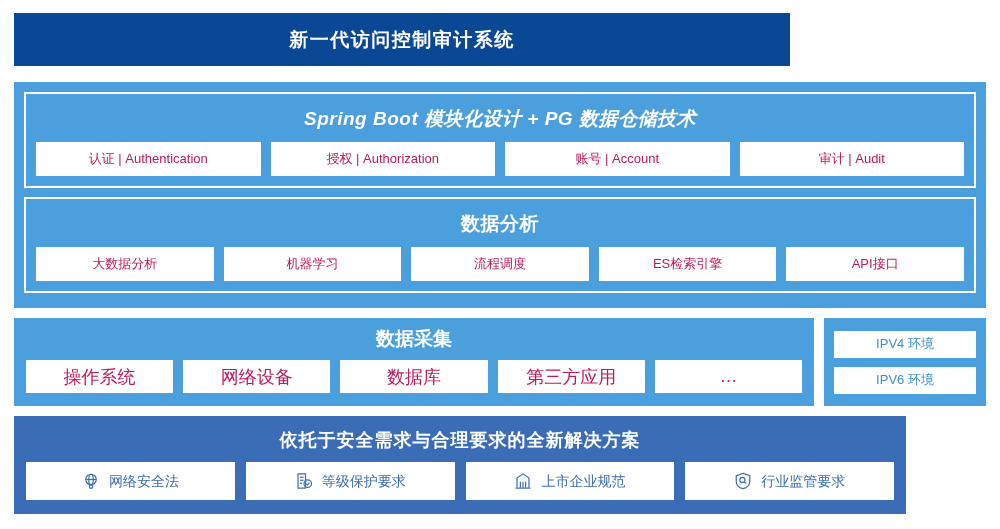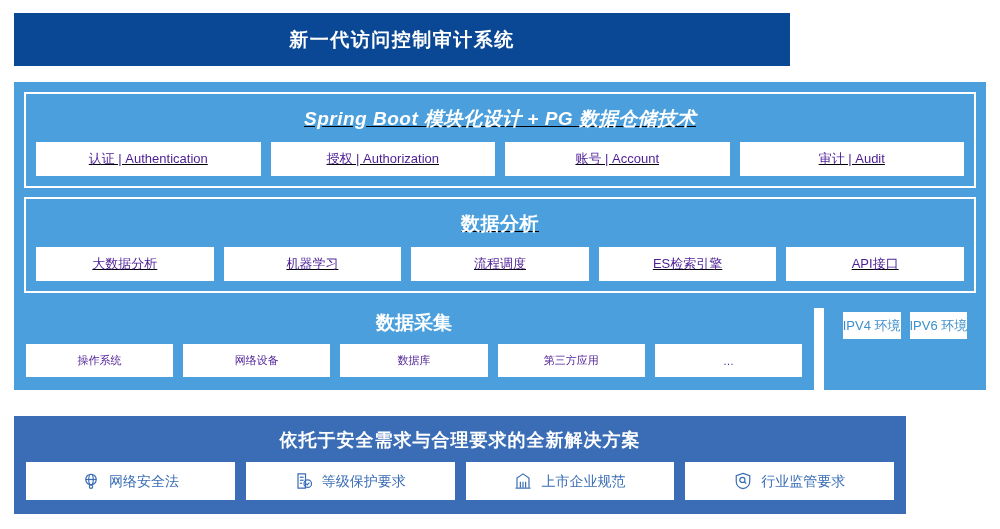--- a/index.html
+++ b/index.html
@@ -40,21 +40,20 @@
 
   
   .upper-panel {
     position: absolute;
     left: 14px;
     top: 82px;
     width: 972px;
     height: 226px;
     background: #4A9FDC;
     padding: 10px;
-    text-decoration: underline;
   }
 
   .inner-box {
     border: 2px solid #ffffff;
     background: #4A9FDC;
     padding: 8px 10px 10px 10px;
   }
 
   .inner-title {
     text-align: center;
@@ -73,32 +72,32 @@
     gap: 10px;
   }
 
   .chip {
     flex: 1;
     background: #ffffff;
     height: 34px;
     display: flex;
     align-items: center;
     justify-content: center;
-    color: #4c1d95;
+    color: #be185d;
     font-size: 13px;
     white-space: nowrap;
   }
 
   .spacer-8 { height: 9px; }
 
   
   .collect-row {
     position: absolute;
     left: 14px;
-    top: 302px;
+    top: 318px;
     width: 972px;
     height: 88px;
     display: flex;
     gap: 10px;
   }
 
   .collect-panel {
     width: 800px;
     background: #4A9FDC;
     padding: 6px 12px 12px 12px;
@@ -109,28 +108,28 @@
     color: #ffffff;
     font-size: 19px;
     font-weight: bold;
     padding: 2px 0 8px 0;
   }
 
   .collect-chips {
     display: flex;
     gap: 10px;
   }
-  .collect-chips .chip { height: 33px; font-size: 11px; }
+  .collect-chips .chip { height: 33px; font-size: 18px; }
 
   .ipv-panel {
     flex: 1;
     background: #4A9FDC;
     padding: 10px;
     display: flex;
-    flex-direction: row;
+    flex-direction: column;
     justify-content: center;
     gap: 9px;
   }
   .ipv-chip {
     background: #ffffff;
     height: 27px;
     display: flex;
     align-items: center;
     justify-content: center;
     color: #3D8FCB;

